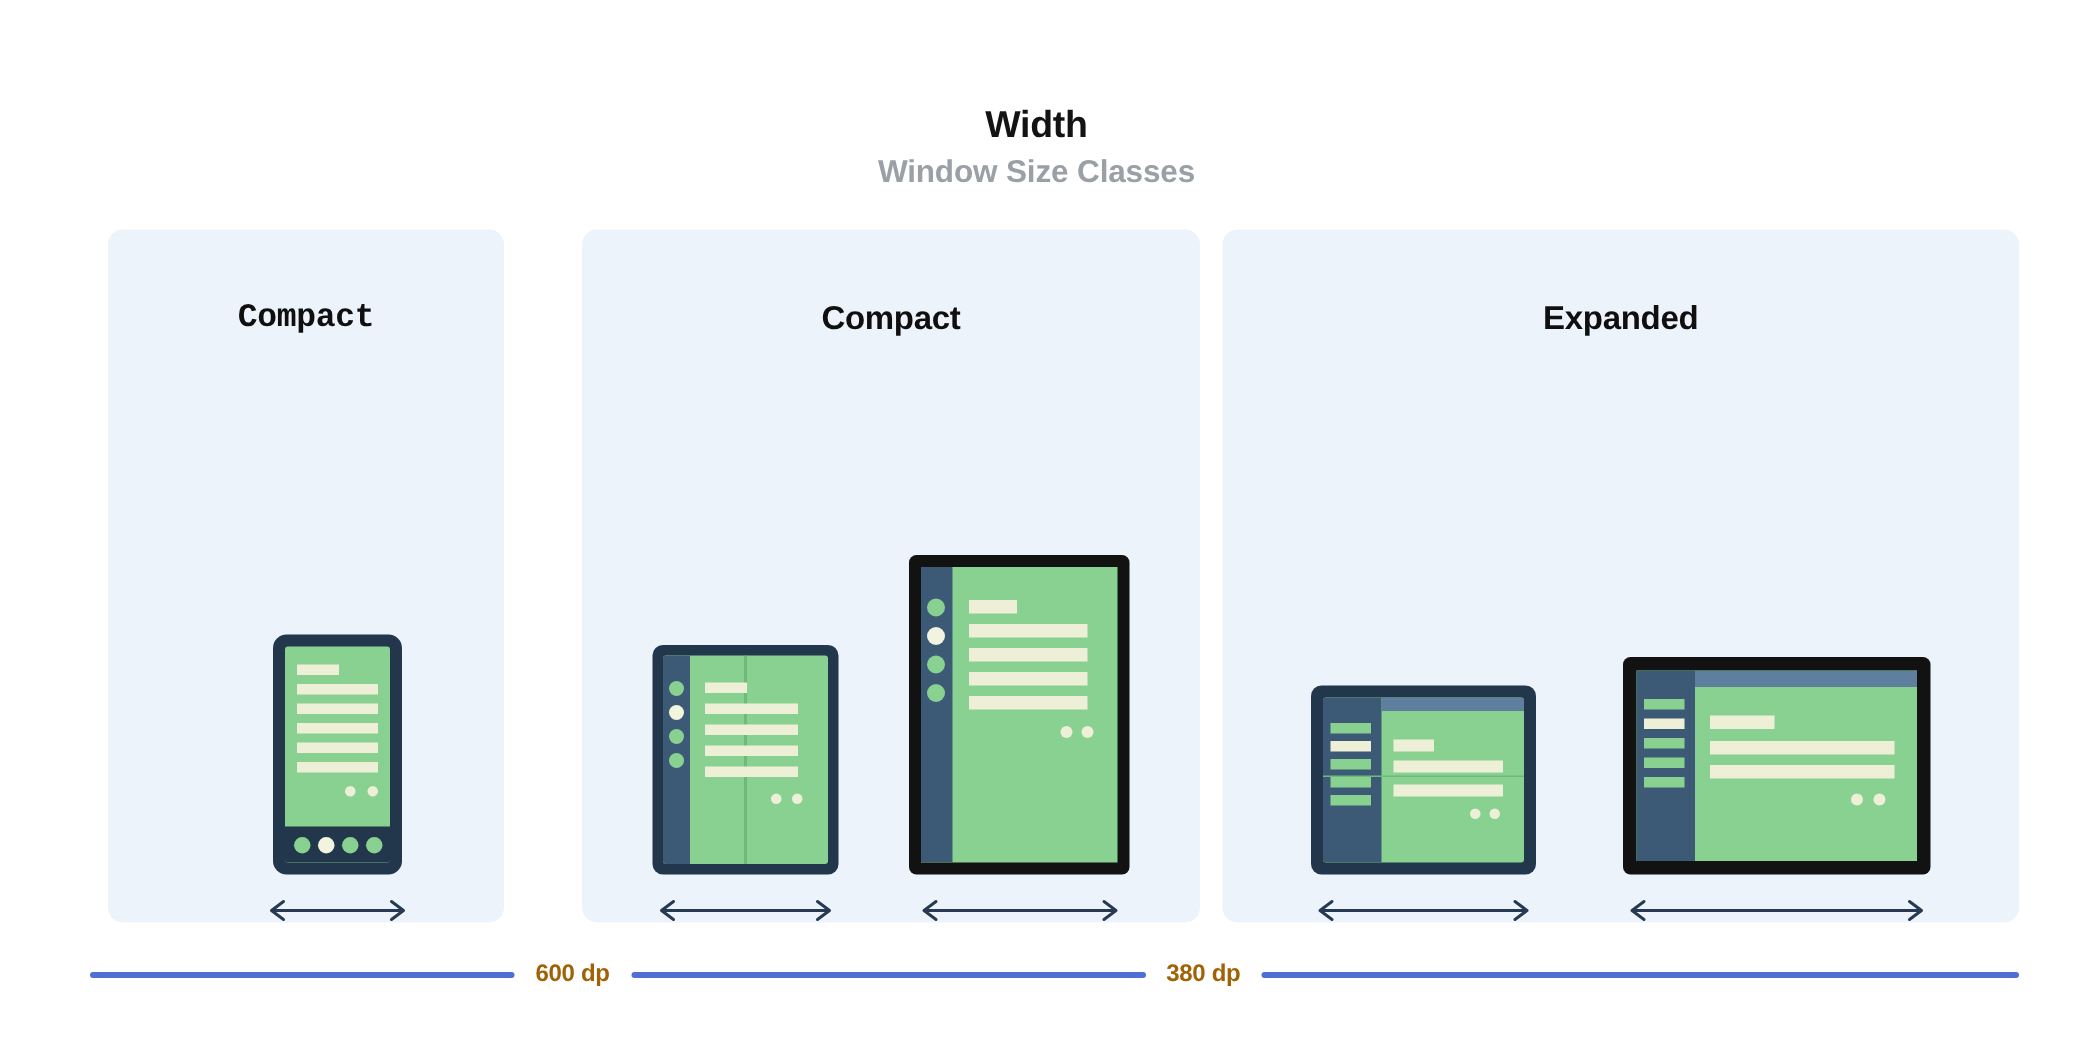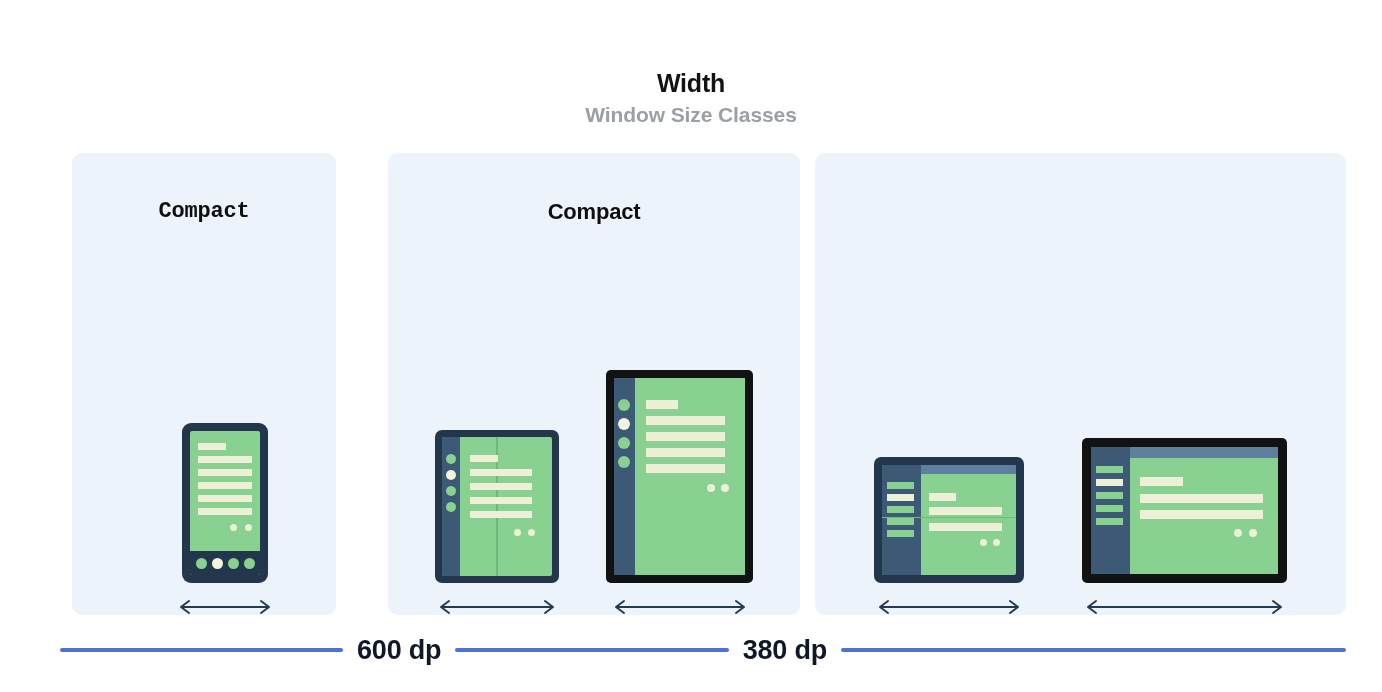--- a/index.html
+++ b/index.html
@@ -60,21 +60,21 @@
   .dot.cream { background: #f2f4df; }
   .cdot { position: absolute; border-radius: 50%; background: #edefd6; }
   .fold { position: absolute; top: 0; height: 100%; width: 2px; background: #6fb97b; }
   .navbar { position: absolute; left: 0; bottom: 0; width: 100%; background: #22364c; }
 
   
   .scale { position: absolute; left: 60px; bottom: 29px; width: 1286px; height: 26px;
            display: flex; align-items: center; }
   .seg { height: 4px; background: #4f6fd4; border-radius: 2px; }
   .scale-label {
-    font-size: 27px; font-weight: bold; color: #0f172a;
+    font-size: 16px; font-weight: bold; color: #a16207;
     padding: 0 14px; white-space: nowrap; letter-spacing: -0.2px;
   }
 </style>
 </head>
 <body>
 
 <div class="page">
 
   <div class="header">
     <div class="title">Width</div>
@@ -178,20 +178,21 @@
               <polyline points="14,2 6,8 14,14" fill="none" stroke="#263a52" stroke-width="2" stroke-linecap="round" stroke-linejoin="round"></polyline>
               <polyline points="126,2 134,8 126,14" fill="none" stroke="#263a52" stroke-width="2" stroke-linecap="round" stroke-linejoin="round"></polyline>
             </svg>
           </div>
         </div>
 
       </div>
     </div>
 
     <div class="panel panel-expanded">
+      <div class="panel-title">Expanded</div>
 
       <div class="devgroup" style="left:0; top:0; width:531px; height:462px; justify-content:space-evenly;">
 
         <div class="devcell">
           <div class="dev" style="width:150px;height:126px;border-radius:7px;">
             <div class="screen" style="left:8px;top:8px;width:134px;height:110px;border-radius:2px;">
               <div class="rail" style="width:39px;">
                 <div class="greenbar" style="left:5px;top:17px;width:27px;height:7px;"></div>
                 <div class="line" style="left:5px;top:29px;width:27px;height:7px;"></div>
                 <div class="greenbar" style="left:5px;top:41px;width:27px;height:7px;"></div>

